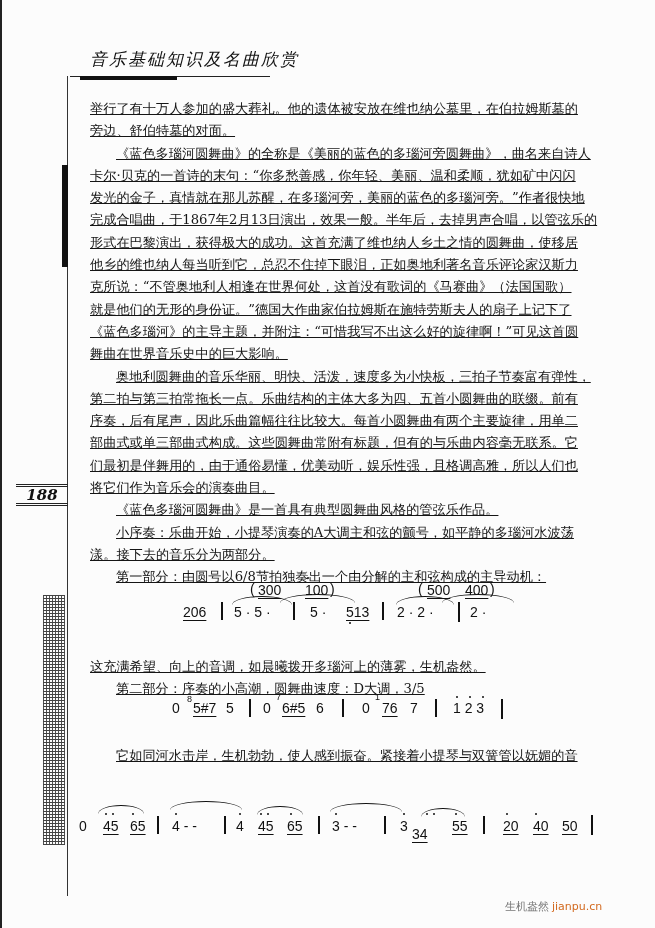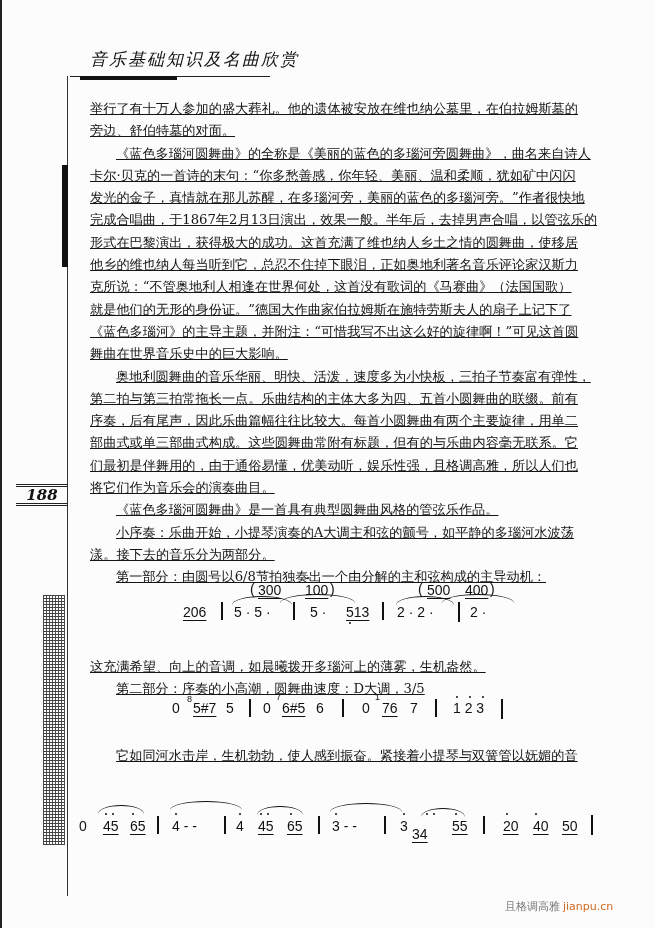--- a/index.html
+++ b/index.html
@@ -252,14 +252,14 @@
 
   <span class="n-item ul" style="left:503px; top:818px;">20</span>
   <span class="dot" style="left:506px; top:813px;"></span>
   <span class="n-item ul" style="left:533px; top:818px;">40</span>
   <span class="dot" style="left:535px; top:813px;"></span>
   <span class="n-item ul" style="left:562px; top:818px;">50</span>
   <span class="bar" style="left:591px; top:815px; height:20px;"></span>
 </div>
 
 <div class="watermark">
-  <span>且格调高雅</span><span class="site">jianpu.cn</span>
+  <span>生机盎然</span><span class="site">jianpu.cn</span>
 </div>
 
 </body></html>

